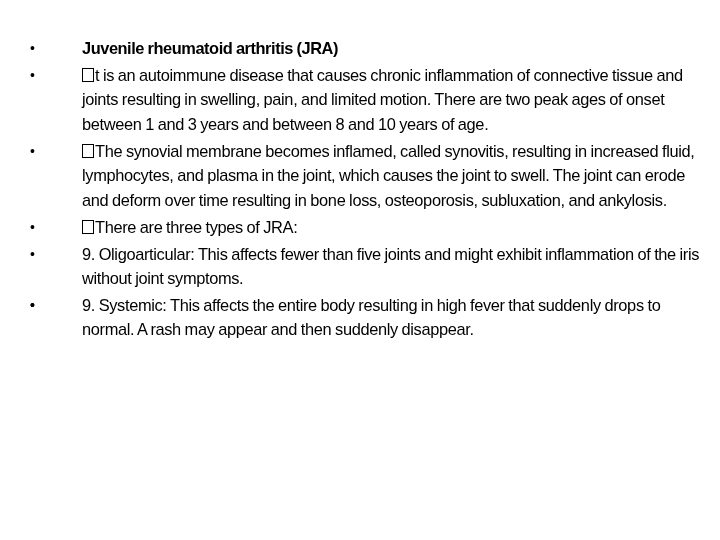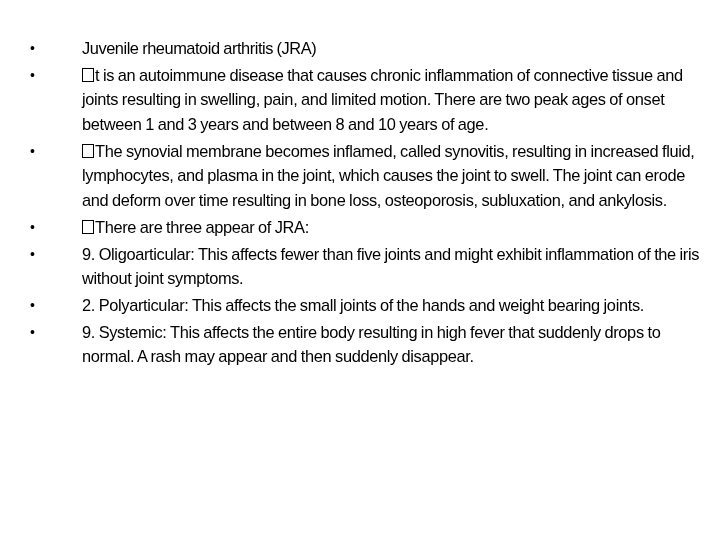--- a/index.html
+++ b/index.html
@@ -41,21 +41,21 @@
       letter-spacing: -0.35px;
       word-spacing: -0.5px;
     }
     .bullet-dot {
       position: absolute;
       left: 4px;
       top: 0;
       font-size: 14px;
     }
     .bold {
-      font-weight: normal;
+      font-weight: bold;
       letter-spacing: -0.45px;
     }
     .glyph-box {
       display: inline-block;
       width: 12px;
       height: 14px;
       border: 1.6px solid #000;
       box-sizing: border-box;
       vertical-align: -1px;
       margin-right: 1px;
@@ -73,28 +73,27 @@
     <li class="bullet-item">
       <span class="bullet-dot">•</span>
       <span class="glyph-box"></span><span>t is an autoimmune disease that causes chronic inflammation of connective tissue and joints resulting in swelling, pain, and limited motion. There are two peak ages of onset between 1 and 3 years and between 8 and 10 years of age.</span>
     </li>
     <li class="bullet-item">
       <span class="bullet-dot">•</span>
       <span class="glyph-box"></span><span>The synovial membrane becomes inflamed, called synovitis, resulting in increased fluid, lymphocytes, and plasma in the joint, which causes the joint to swell. The joint can erode and deform over time resulting in bone loss, osteoporosis, subluxation, and ankylosis.</span>
     </li>
     <li class="bullet-item">
       <span class="bullet-dot">•</span>
-      <span class="glyph-box"></span><span>There are three appear of JRA:</span>
+      <span class="glyph-box"></span><span>There are three types of JRA:</span>
     </li>
     <li class="bullet-item">
       <span class="bullet-dot">•</span>
       <span>9. Oligoarticular: This affects fewer than five joints and might exhibit inflammation of the iris without joint symptoms.</span>
     </li>
     <li class="bullet-item">
       <span class="bullet-dot">•</span>
-      <span>2. Polyarticular: This affects the small joints of the hands and weight bearing joints.</span>
     </li>
     <li class="bullet-item">
       <span class="bullet-dot">•</span>
       <span>9. Systemic: This affects the entire body resulting in high fever that suddenly drops to normal. A rash may appear and then suddenly disappear.</span>
     </li>
   </ul>
 </div>
 
 </body></html>

